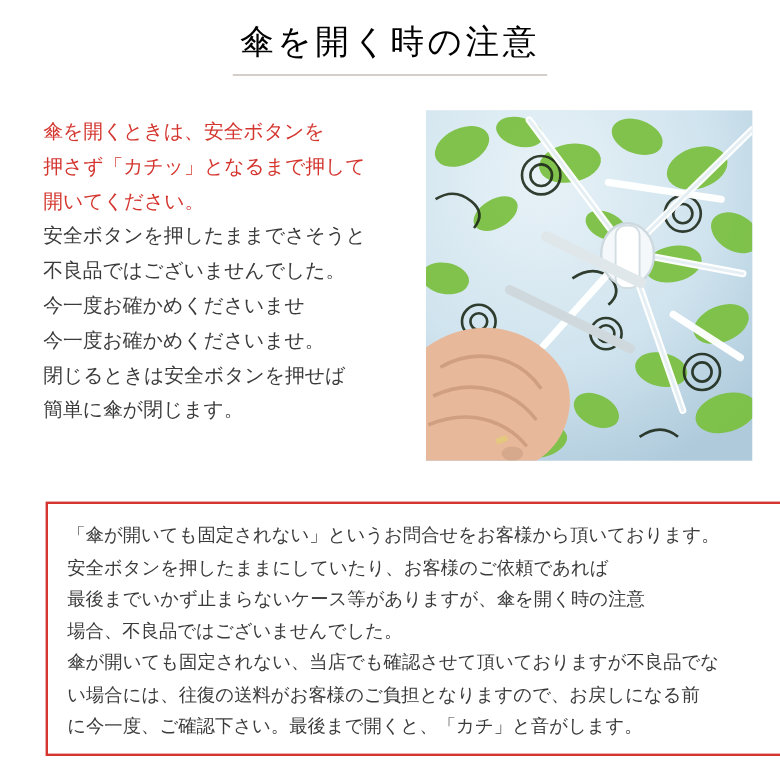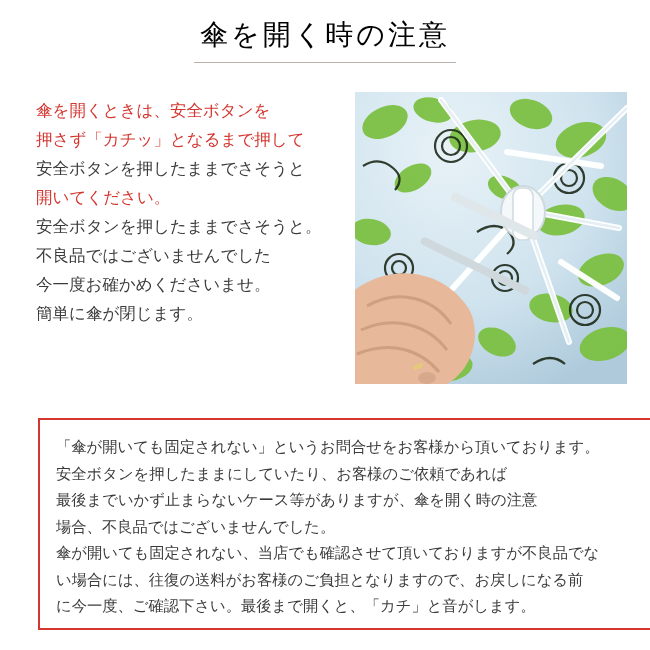--- a/index.html
+++ b/index.html
@@ -105,25 +105,26 @@
 
   <div class="title-wrap">
     <div class="title">傘を開く時の注意</div>
   </div>
 
   <div class="content">
 
     <div class="text-col">
       <div class="line red">傘を開くときは、安全ボタンを</div>
       <div class="line red">押さず「カチッ」となるまで押して</div>
+      <div class="line red">開いてください。</div>
       <div class="line">安全ボタンを押したままでさそうと</div>
-      <div class="line red">開いてください。</div>
-      <div class="line">安全ボタンを押したままでさそうと。</div>
-      <div class="line">不良品ではございませんでした</div>
+      <div class="line">不良品ではございませんでした。</div>
+      <div class="line">今一度お確かめくださいませ</div>
       <div class="line">今一度お確かめくださいませ。</div>
+      <div class="line">閉じるときは安全ボタンを押せば</div>
       <div class="line">簡単に傘が閉じます。</div>
     </div>
 
     <div class="photo">
       <svg width="272" height="292" viewBox="0 0 272 292" xmlns="http://www.w3.org/2000/svg">
         <defs>
           <clipPath id="clipPhoto">
               <rect x="0" y="0" width="272" height="292"></rect>
             </clipPath>
           <radialGradient id="skyGrad" cx="35%" cy="20%" r="90%">

